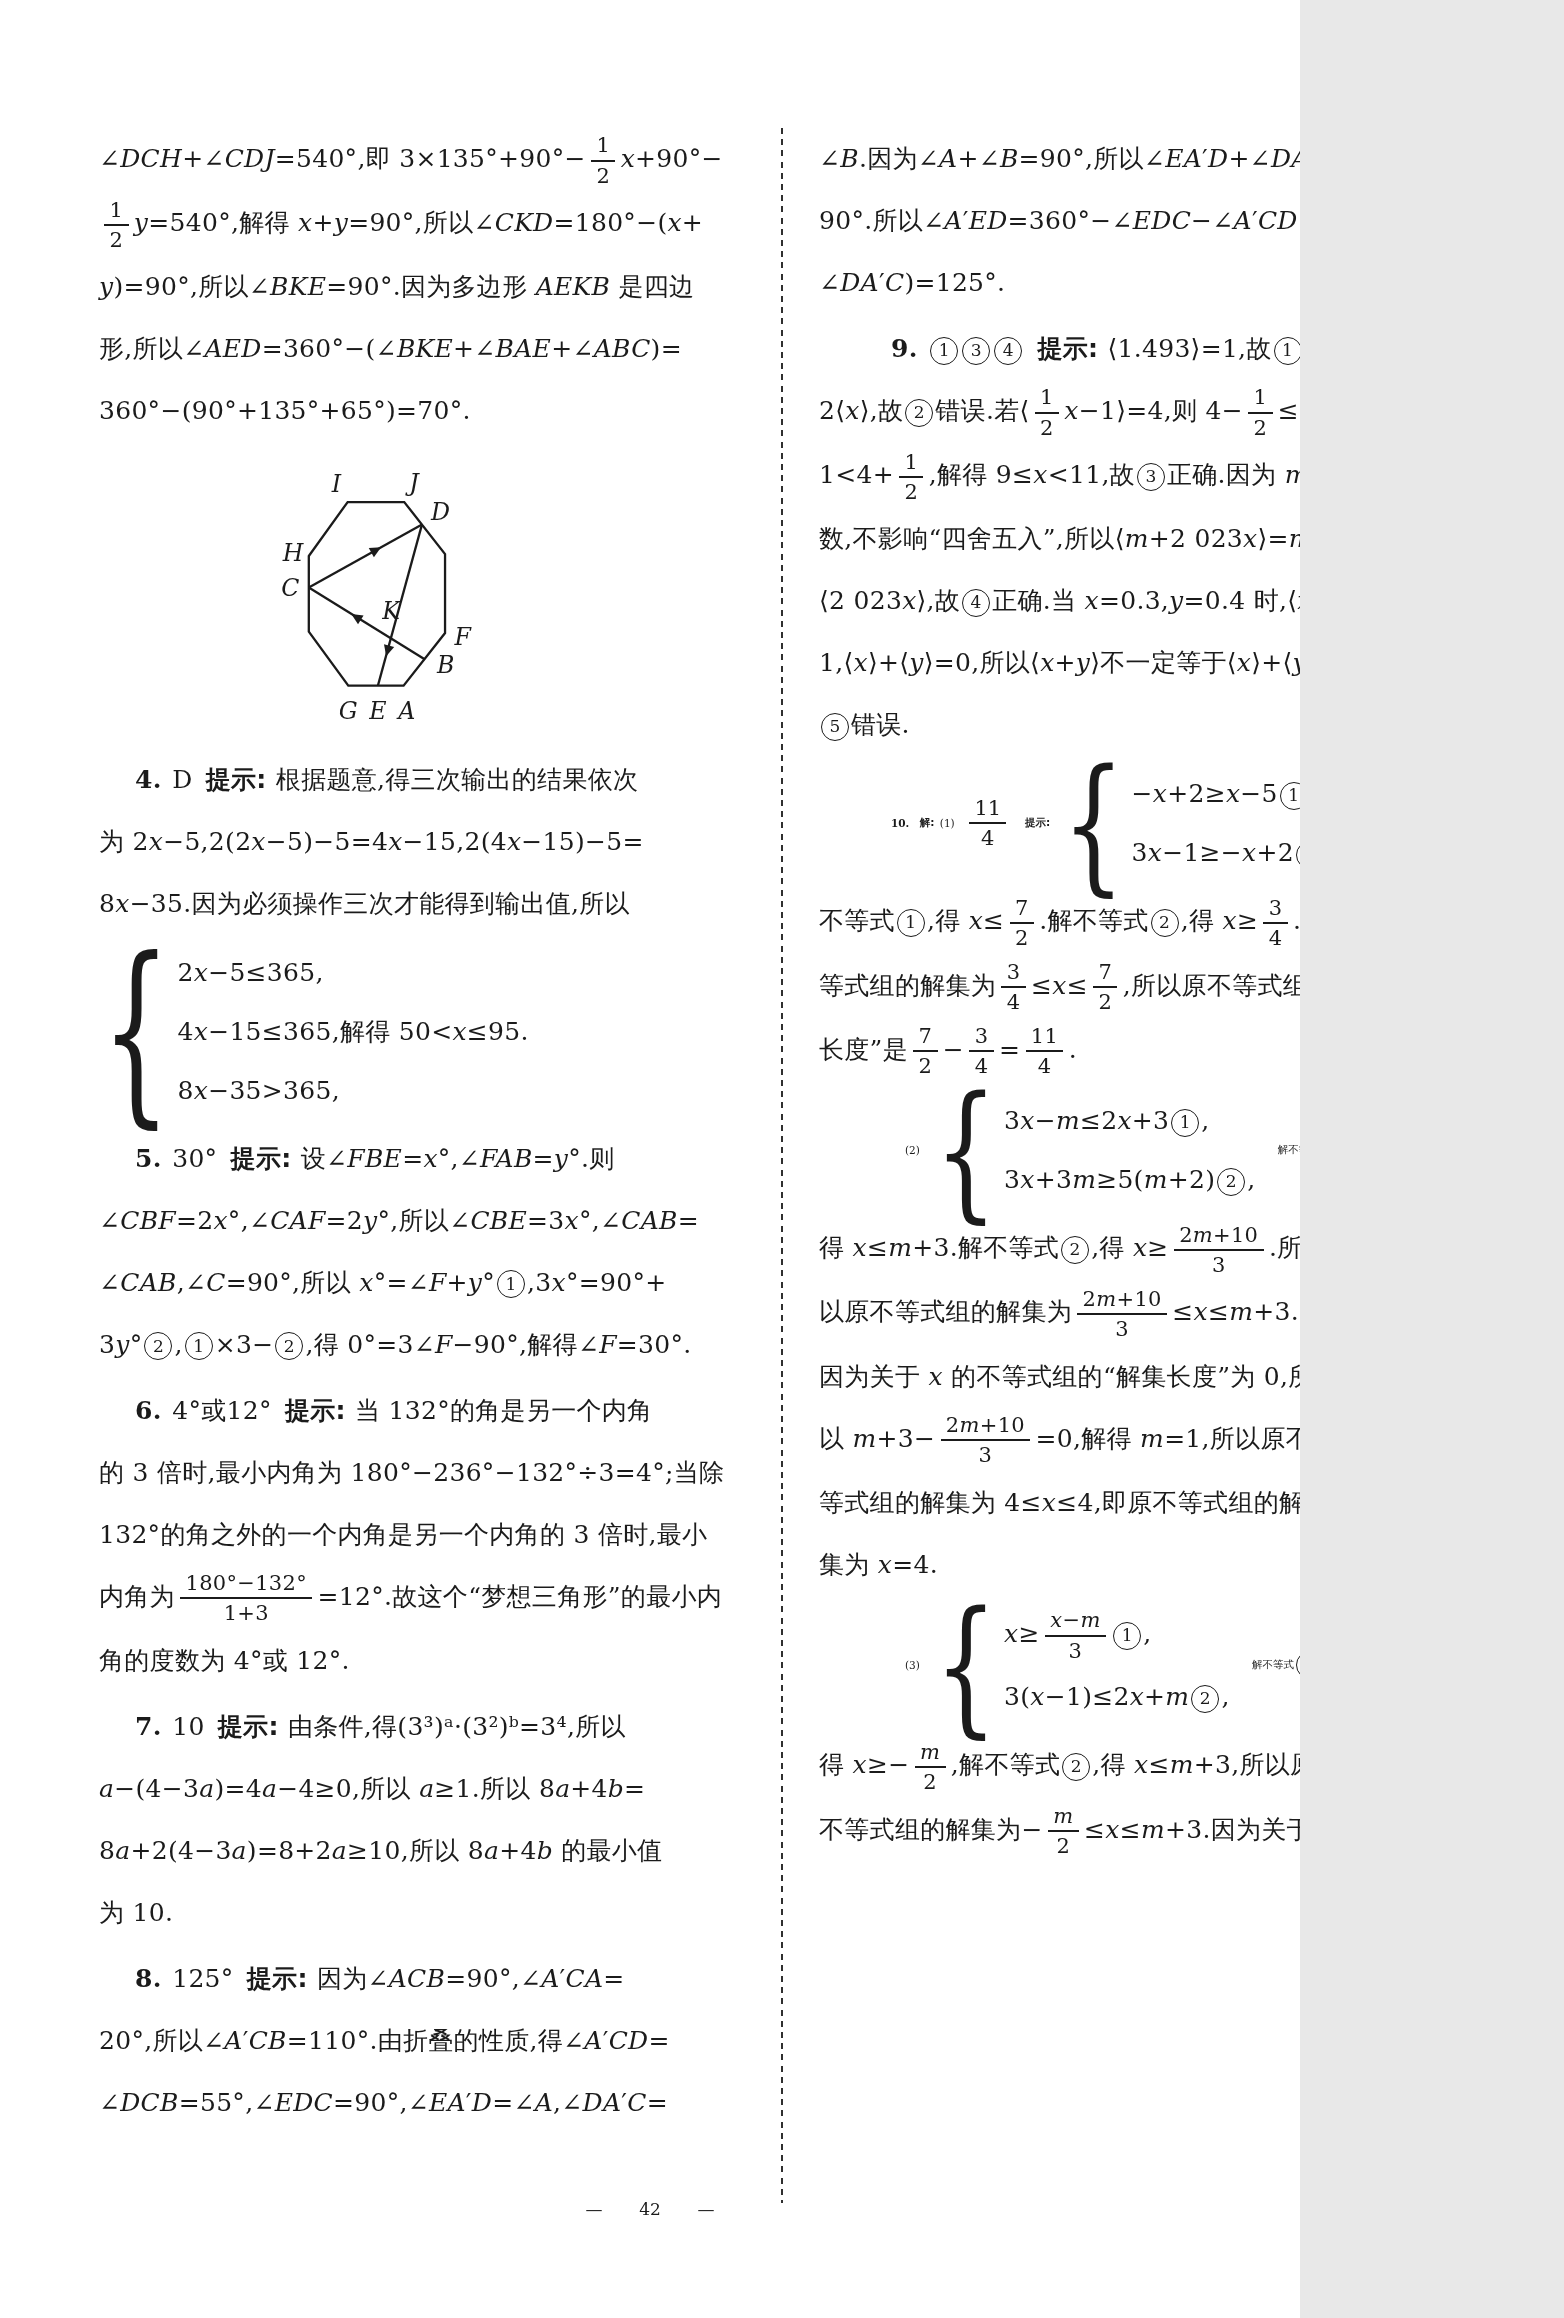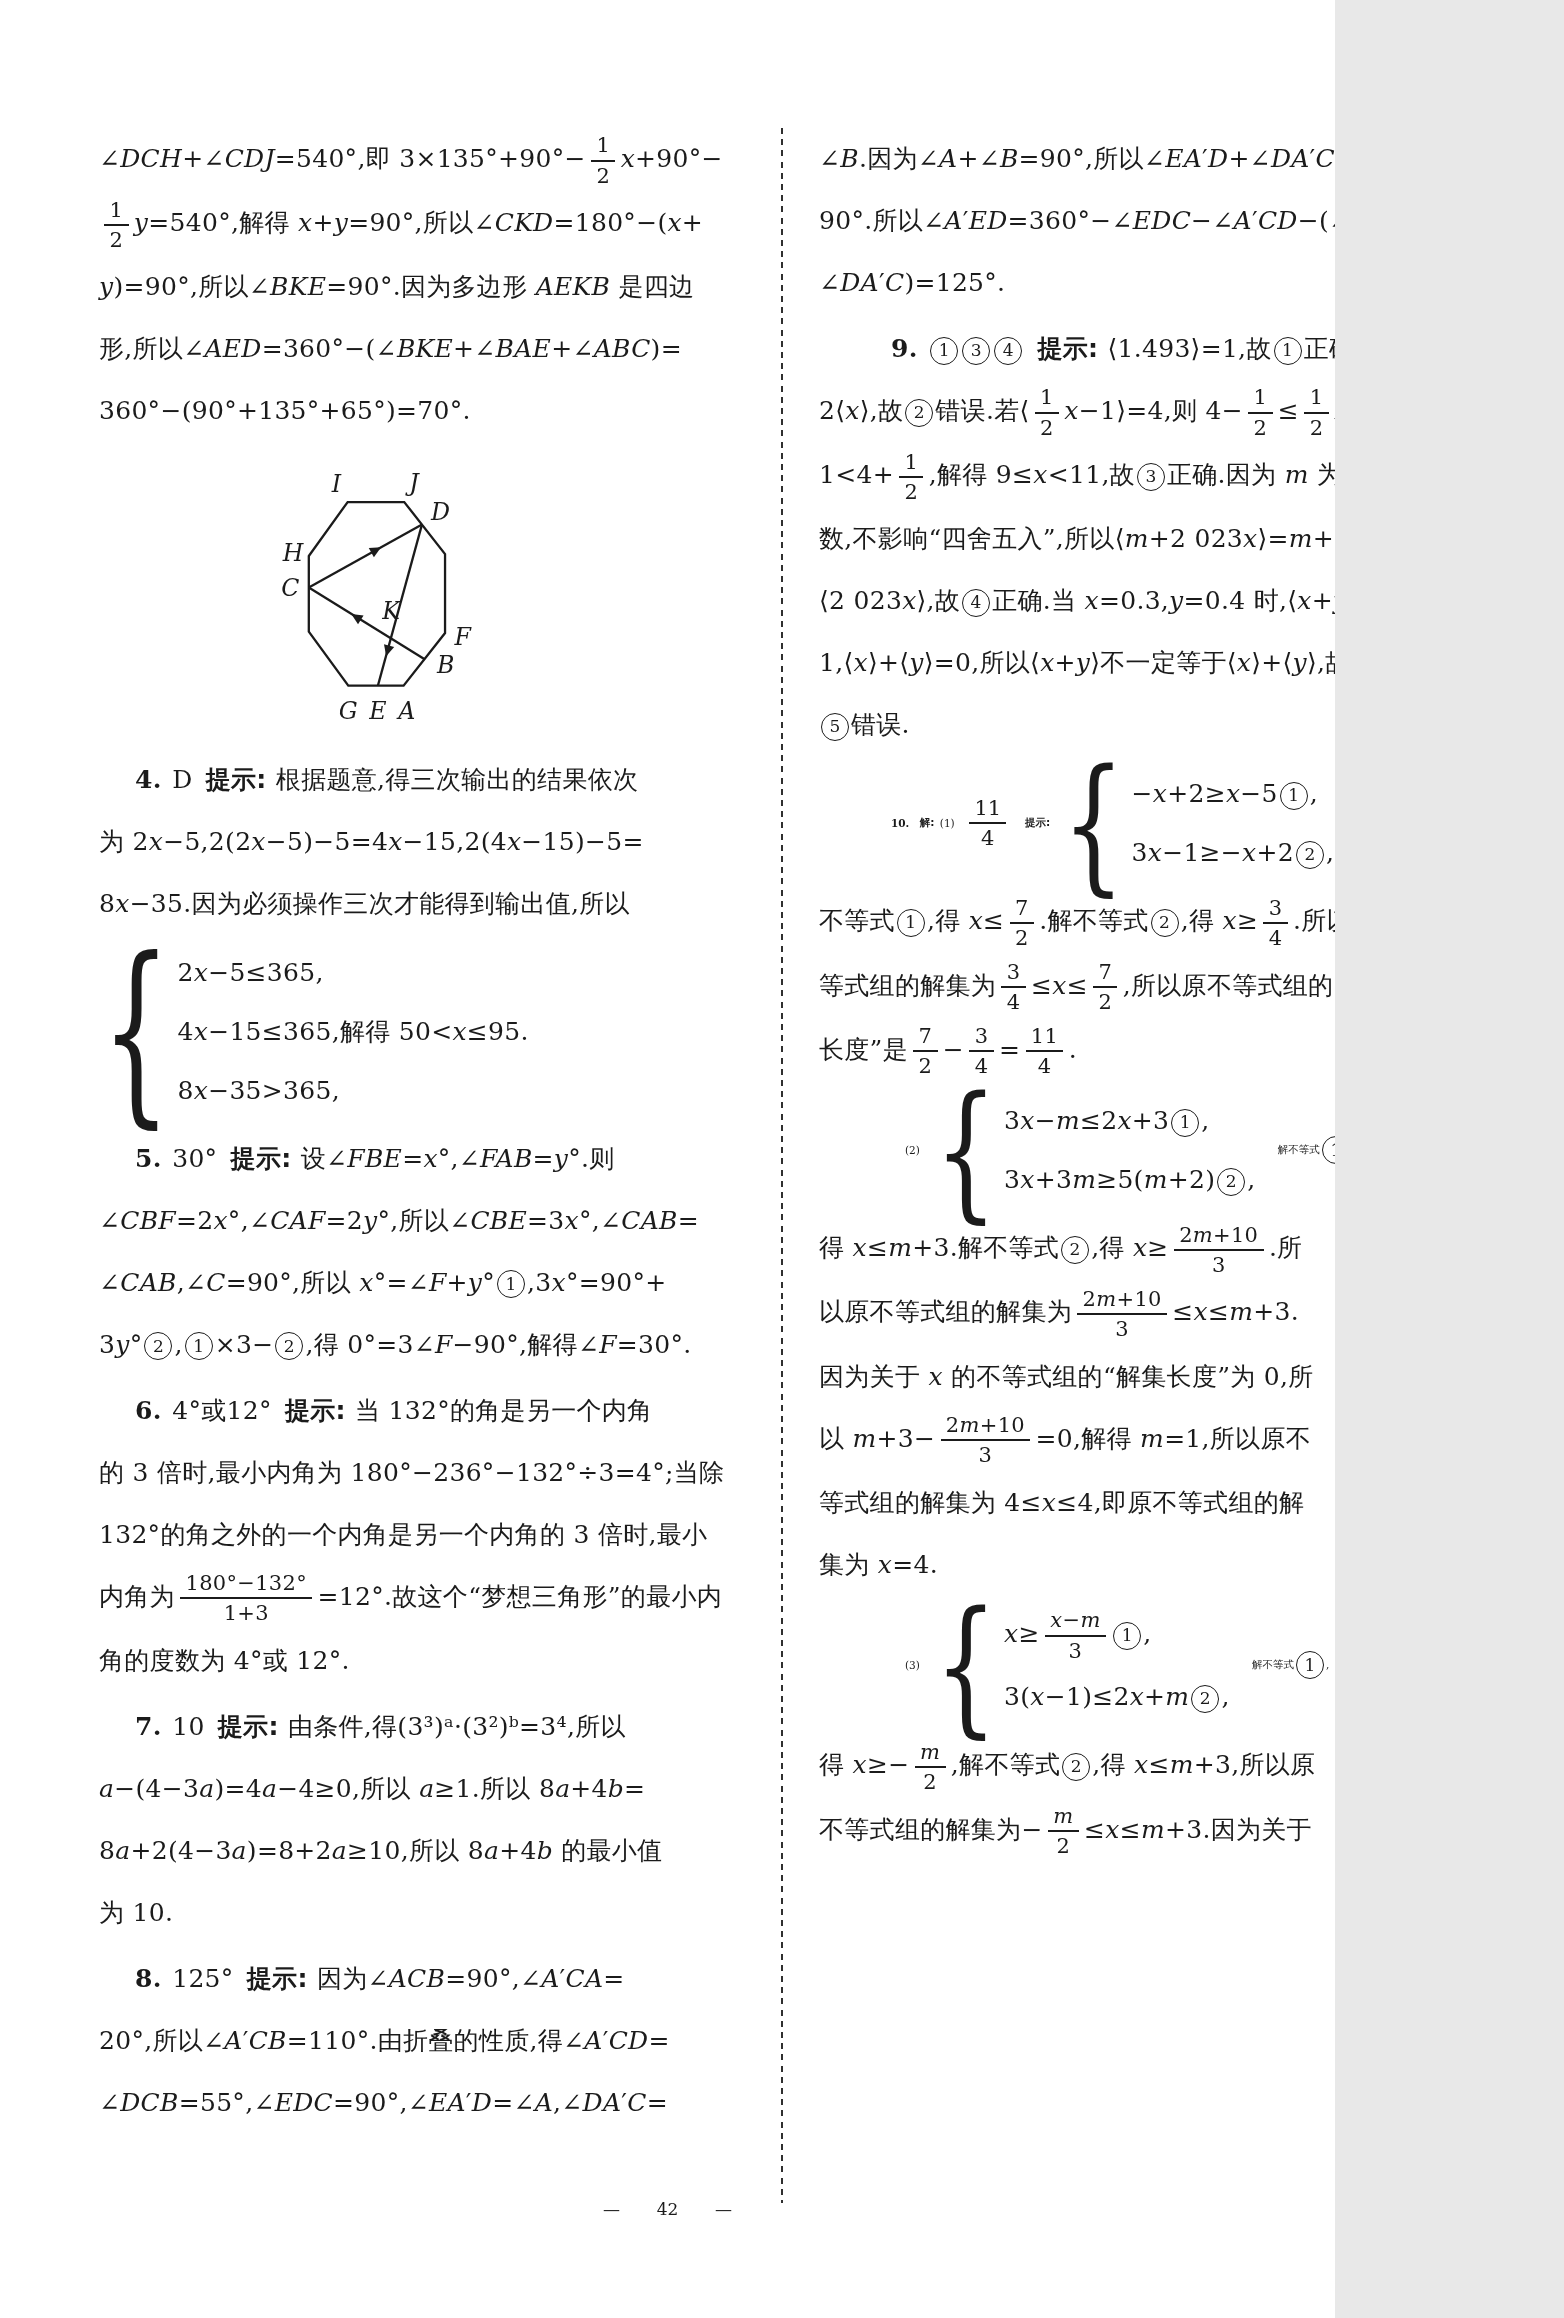--- a/index.html
+++ b/index.html
@@ -1,17 +1,17 @@
 <!DOCTYPE html>
 <html style="font-size:10.5px"><head>
 <meta charset="utf-8">
 <style>
   html,body{margin:0;padding:0;background:#e8e8e8;}
   .page{position:relative;width:1300px;height:2319px;background:#ffffff;
-        font-family:"DejaVu Serif","DejaVu Sans",serif;color:#1b1b1b;overflow:hidden;padding-left:35px;}
+        font-family:"DejaVu Serif","DejaVu Sans",serif;color:#1b1b1b;overflow:hidden;}
   .divider{position:absolute;left:781px;top:128px;height:2075px;width:2px;
            background:repeating-linear-gradient(to bottom,#2f2f2f 0 6px,transparent 6px 11.2px);}
   .col{position:absolute;}
   .col-left{left:99px;top:128px;width:669px;}
   .col-right{left:819px;top:128px;width:665px;}
   .tline{font-size:25px;line-height:62px;min-height:62px;white-space:nowrap;letter-spacing:0.3px;}
   .para{margin-bottom:4px;}
   .ind1{padding-left:36px;}
   .ind2{padding-left:72px;}
   .num{font-weight:bold;margin-right:10.5px;}

